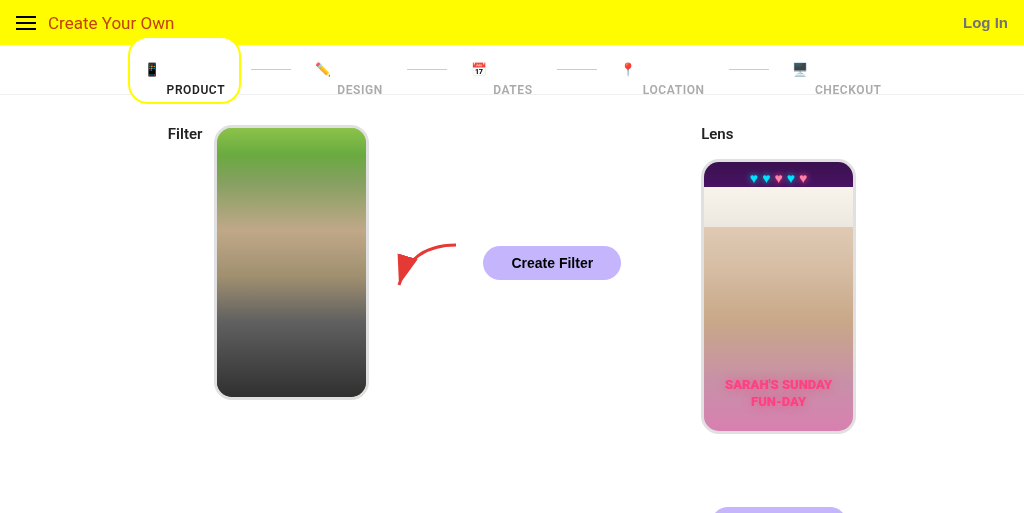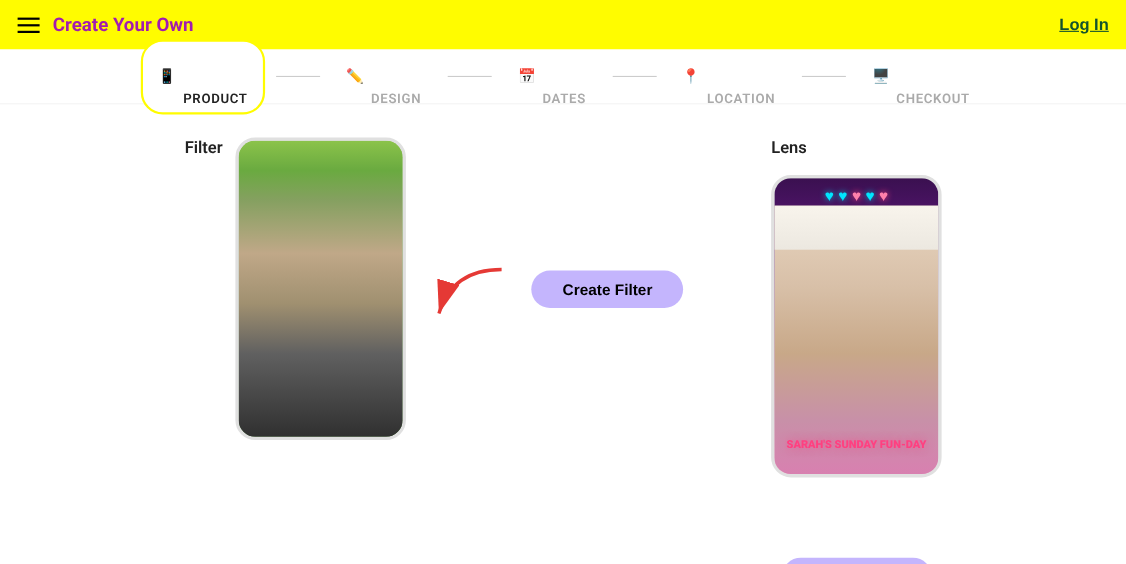--- a/index.html
+++ b/index.html
@@ -32,31 +32,30 @@
       cursor: pointer;
     }
     .hamburger-icon span {
       display: block;
       width: 20px;
       height: 2px;
       background: #000;
     }
     .header-title {
       font-size: 17px;
-      font-weight: 700;
-      color: #a21caf;
+      font-weight: 400;
+      color: #c2410c;
     }
     .login-btn {
       background: transparent;
       border: none;
       font-size: 15px;
       font-weight: 600;
-      color: #14532d;
+      color: #737373;
       cursor: pointer;
-      text-decoration: underline;
     }
 
     
     .steps-bar {
       background: #fff;
       height: 50px;
       display: flex;
       align-items: center;
       justify-content: center;
       gap: 0;
@@ -230,21 +229,21 @@
     .heart.pink {
       color: #ff80ab;
       text-shadow: 0 0 6px #ff4081;
     }
     .lens-overlay-text {
       position: absolute;
       bottom: 20px;
       left: 0;
       right: 0;
       text-align: center;
-      font-size: 10px;
+      font-size: 13px;
       font-weight: 900;
       color: #ff4081;
       line-height: 1.3;
       text-transform: uppercase;
       text-shadow: 0 0 8px rgba(255,64,129,0.5);
       padding: 0 10px;
     }
 
     
     .create-btn {

